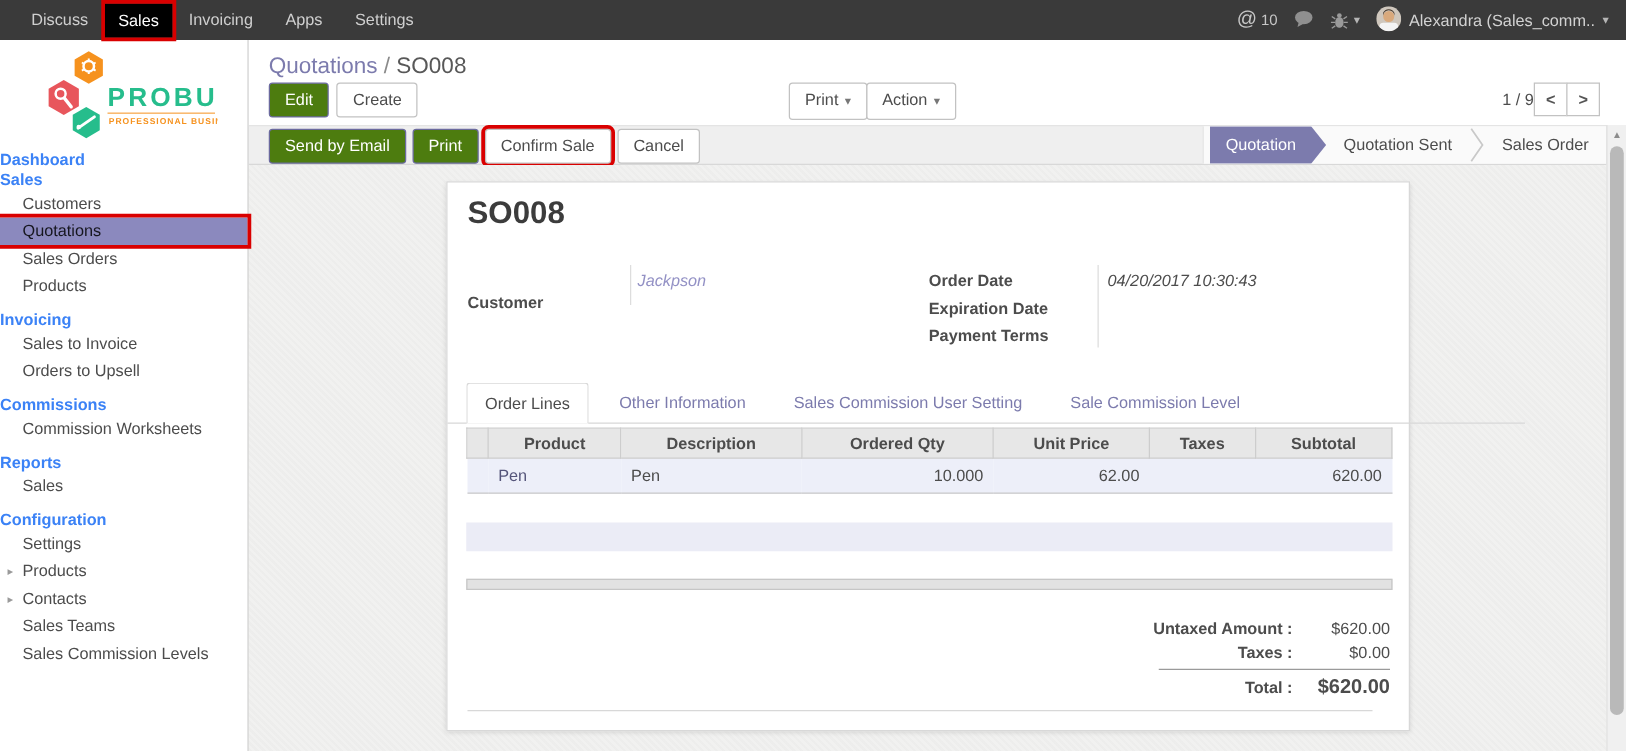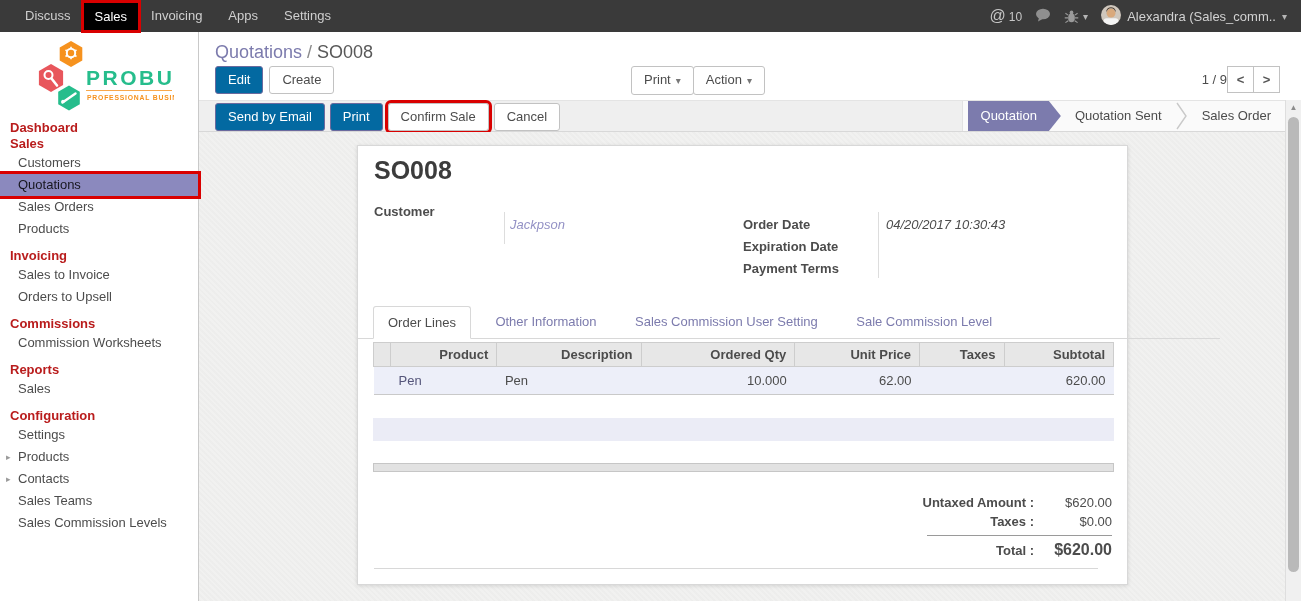--- a/index.html
+++ b/index.html
@@ -17,34 +17,34 @@
   .mention .at { font-size:16px; color:#c7c7c7; }
   .mention .cnt { font-size:12px; color:#c7c7c7; }
   .caret { font-size:10px; color:#b5b5b5; }
   .user-chip { display:flex; align-items:center; gap:6px; }
   .user-name { font-size:13px; color:#d2d2d2; }
 
   
   .sidebar { position:absolute; left:0; top:32px; width:199px; height:569px; background:#fff; border-right:1px solid #c9c9c9; font-size:13px; }
   .logo-wrap { padding-top:8px; height:80px; display:flex; justify-content:center; }
   .menu { padding-top:8px; }
-  .m-root, .m-header { color:#b91c1c; font-weight:bold; line-height:16px; padding-left:10px; }
+  .m-root, .m-header { color:#3b82f6; font-weight:bold; line-height:16px; }
   .m-header { margin-top:8px; }
   .m-item { color:#4c4c4c; line-height:22px; padding-left:18px; cursor:pointer; position:relative; }
   .m-item .exp { position:absolute; left:6px; top:0; font-size:9px; color:#9a9a9a; }
   .m-item.selected { background:#8b89be; color:#16161e; position:relative; z-index:5; }
 
   
   .control { position:absolute; left:199px; top:32px; width:1102px; height:68px; background:#fff; }
   .breadcrumb { position:absolute; left:16px; top:10px; font-size:18px; }
   .breadcrumb .bc-parent { color:#7c7bad; cursor:pointer; }
   .breadcrumb .bc-sep { color:#8a8a8a; padding:0 5px; }
   .breadcrumb .bc-current { color:#585858; }
   .btn { display:inline-block; font-size:13px; line-height:16px; padding:5px 12px; border:1px solid #c2c2c2; border-radius:3px; background:#fff; color:#4c4c4c; cursor:pointer; vertical-align:top; }
-  .btn.primary { background:#0369a1; border-color:#6b6a9e; color:#fff; }
+  .btn.primary { background:#4d7c0f; border-color:#6b6a9e; color:#fff; }
   .cp-buttons { position:absolute; left:16px; top:34px; display:flex; gap:6px; }
   .cp-dropdowns { position:absolute; left:432px; top:34px; display:flex; }
   .cp-dropdowns .btn + .btn { margin-left:-1px; }
   .drop-caret { font-size:10px; color:#777; padding-left:5px; }
   .pager { position:absolute; right:21px; top:34px; display:flex; align-items:center; }
   .pager-text { font-size:13px; color:#4c4c4c; }
   .pager-btns { display:flex; }
   .pager-btn { width:27px; height:27px; border:1px solid #c2c2c2; background:#fff; color:#555; font-weight:bold; font-size:13px; text-align:center; line-height:25px; cursor:pointer; }
   .pager-btn + .pager-btn { margin-left:-1px; }
 
@@ -68,21 +68,21 @@
   .sheet-title { position:absolute; left:16px; top:10px; font-size:25px; font-weight:bold; color:#3c3c3c; }
   .fld-label { position:absolute; font-size:13px; font-weight:bold; color:#4c4c4c; }
   .fld-value { position:absolute; font-size:13px;font-style:italic; }
   .vline { position:absolute; border-left:1px solid #ddd; width:0; }
 
   .tabs { position:absolute; left:0; top:160px; width:862px; height:33px; border-bottom:1px solid #d8d8d8; padding-left:15px; }
   .tab { display:inline-block; height:33px; line-height:32px; padding:0 14px; font-size:13px; color:#7c7bad; cursor:pointer; margin-right:6px; vertical-align:top; }
   .tab.active { background:#fff; border:1px solid #d8d8d8; border-bottom:1px solid #fff; border-radius:3px 3px 0 0; color:#4c4c4c; }
 
   table.olines { position:absolute; left:15px; top:196px; width:741px; border-collapse:collapse; font-size:13px; }
-  .olines th { background:#e7e7e7; border:1px solid #cdcdcd; color:#4c4c4c; text-align:right; font-weight:bold; padding:4px 8px; }
+  .olines th { background:#e7e7e7; border:1px solid #cdcdcd; color:#4c4c4c; text-align:center; font-weight:bold; padding:4px 8px; }
   .olines td { background:#edeff9; border-bottom:1px solid #c9c9c9; padding:6px 8px; color:#4c4c4c; }
   .olines .num { text-align:right; }
   .olines td.prod { color:#55557a; }
 
   .stripe { position:absolute; left:15px; top:272px; width:741px; height:23px; background:#ebecf6; }
   .hbar { position:absolute; left:15px; top:317px; width:741px; height:9px; background:#e2e2e2; border:1px solid #c6c6c6; }
 
   .totals { position:absolute; right:15px; top:347px; width:200px; font-size:13px; color:#4c4c4c; }
   .tot-row { display:flex; justify-content:flex-end; align-items:baseline; gap:16px; padding:2px 0; }
   .tot-row .lbl { font-weight:bold; }
@@ -224,21 +224,21 @@
 
 <div class="vscroll">
   <span class="up">▲</span>
   <span class="thumb"></span>
 </div>
 
 <div class="content">
   <div class="sheet">
     <div class="sheet-title">SO008</div>
 
-    <div class="fld-label" style="left:16px; top:58px;">Customer</div>
+    <div class="fld-label" style="left:16px; top:88px;">Customer</div>
     <div class="vline" style="left:146px; top:66px; height:32px;"></div>
     <div class="fld-value" style="left:152px; top:71px; color:#9391c5;">Jackpson</div>
 
     <div class="fld-label" style="left:385px; top:71px;">Order Date</div>
     <div class="fld-label" style="left:385px; top:93px;">Expiration Date</div>
     <div class="fld-label" style="left:385px; top:115px;">Payment Terms</div>
     <div class="vline" style="left:520px; top:66px; height:66px;"></div>
     <div class="fld-value" style="left:528px; top:71px; color:#4c4c4c;">04/20/2017 10:30:43</div>
 
     <div class="tabs">

